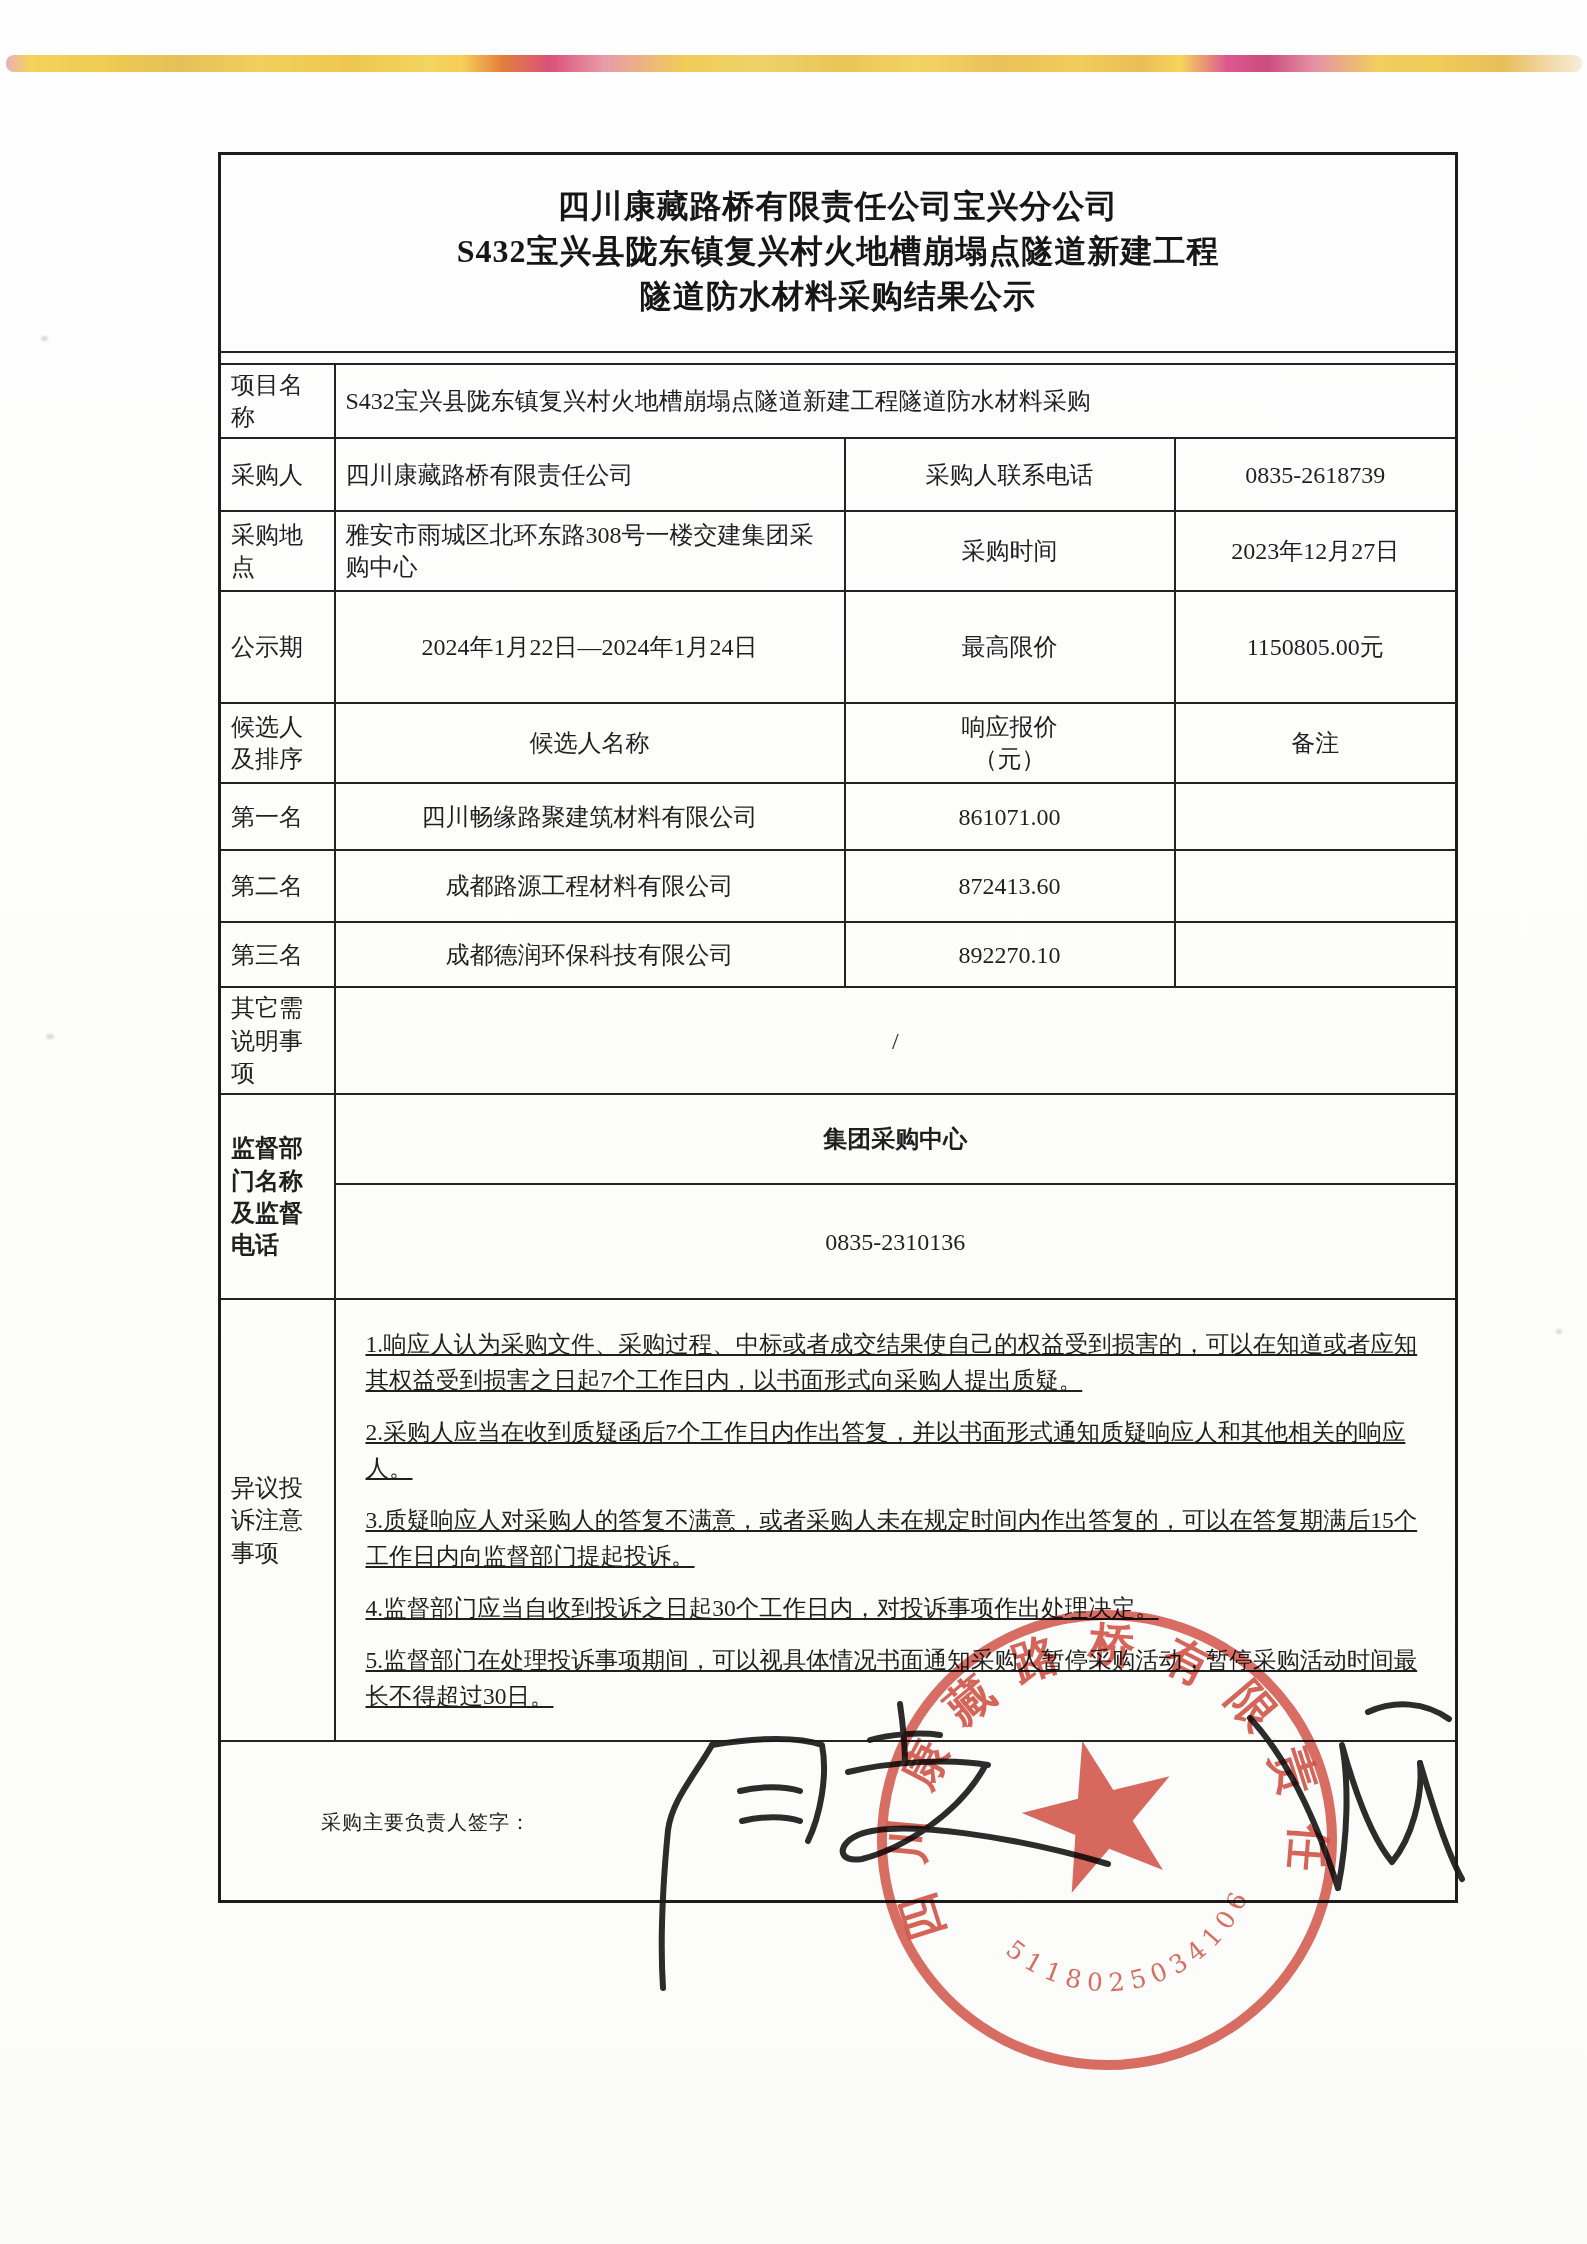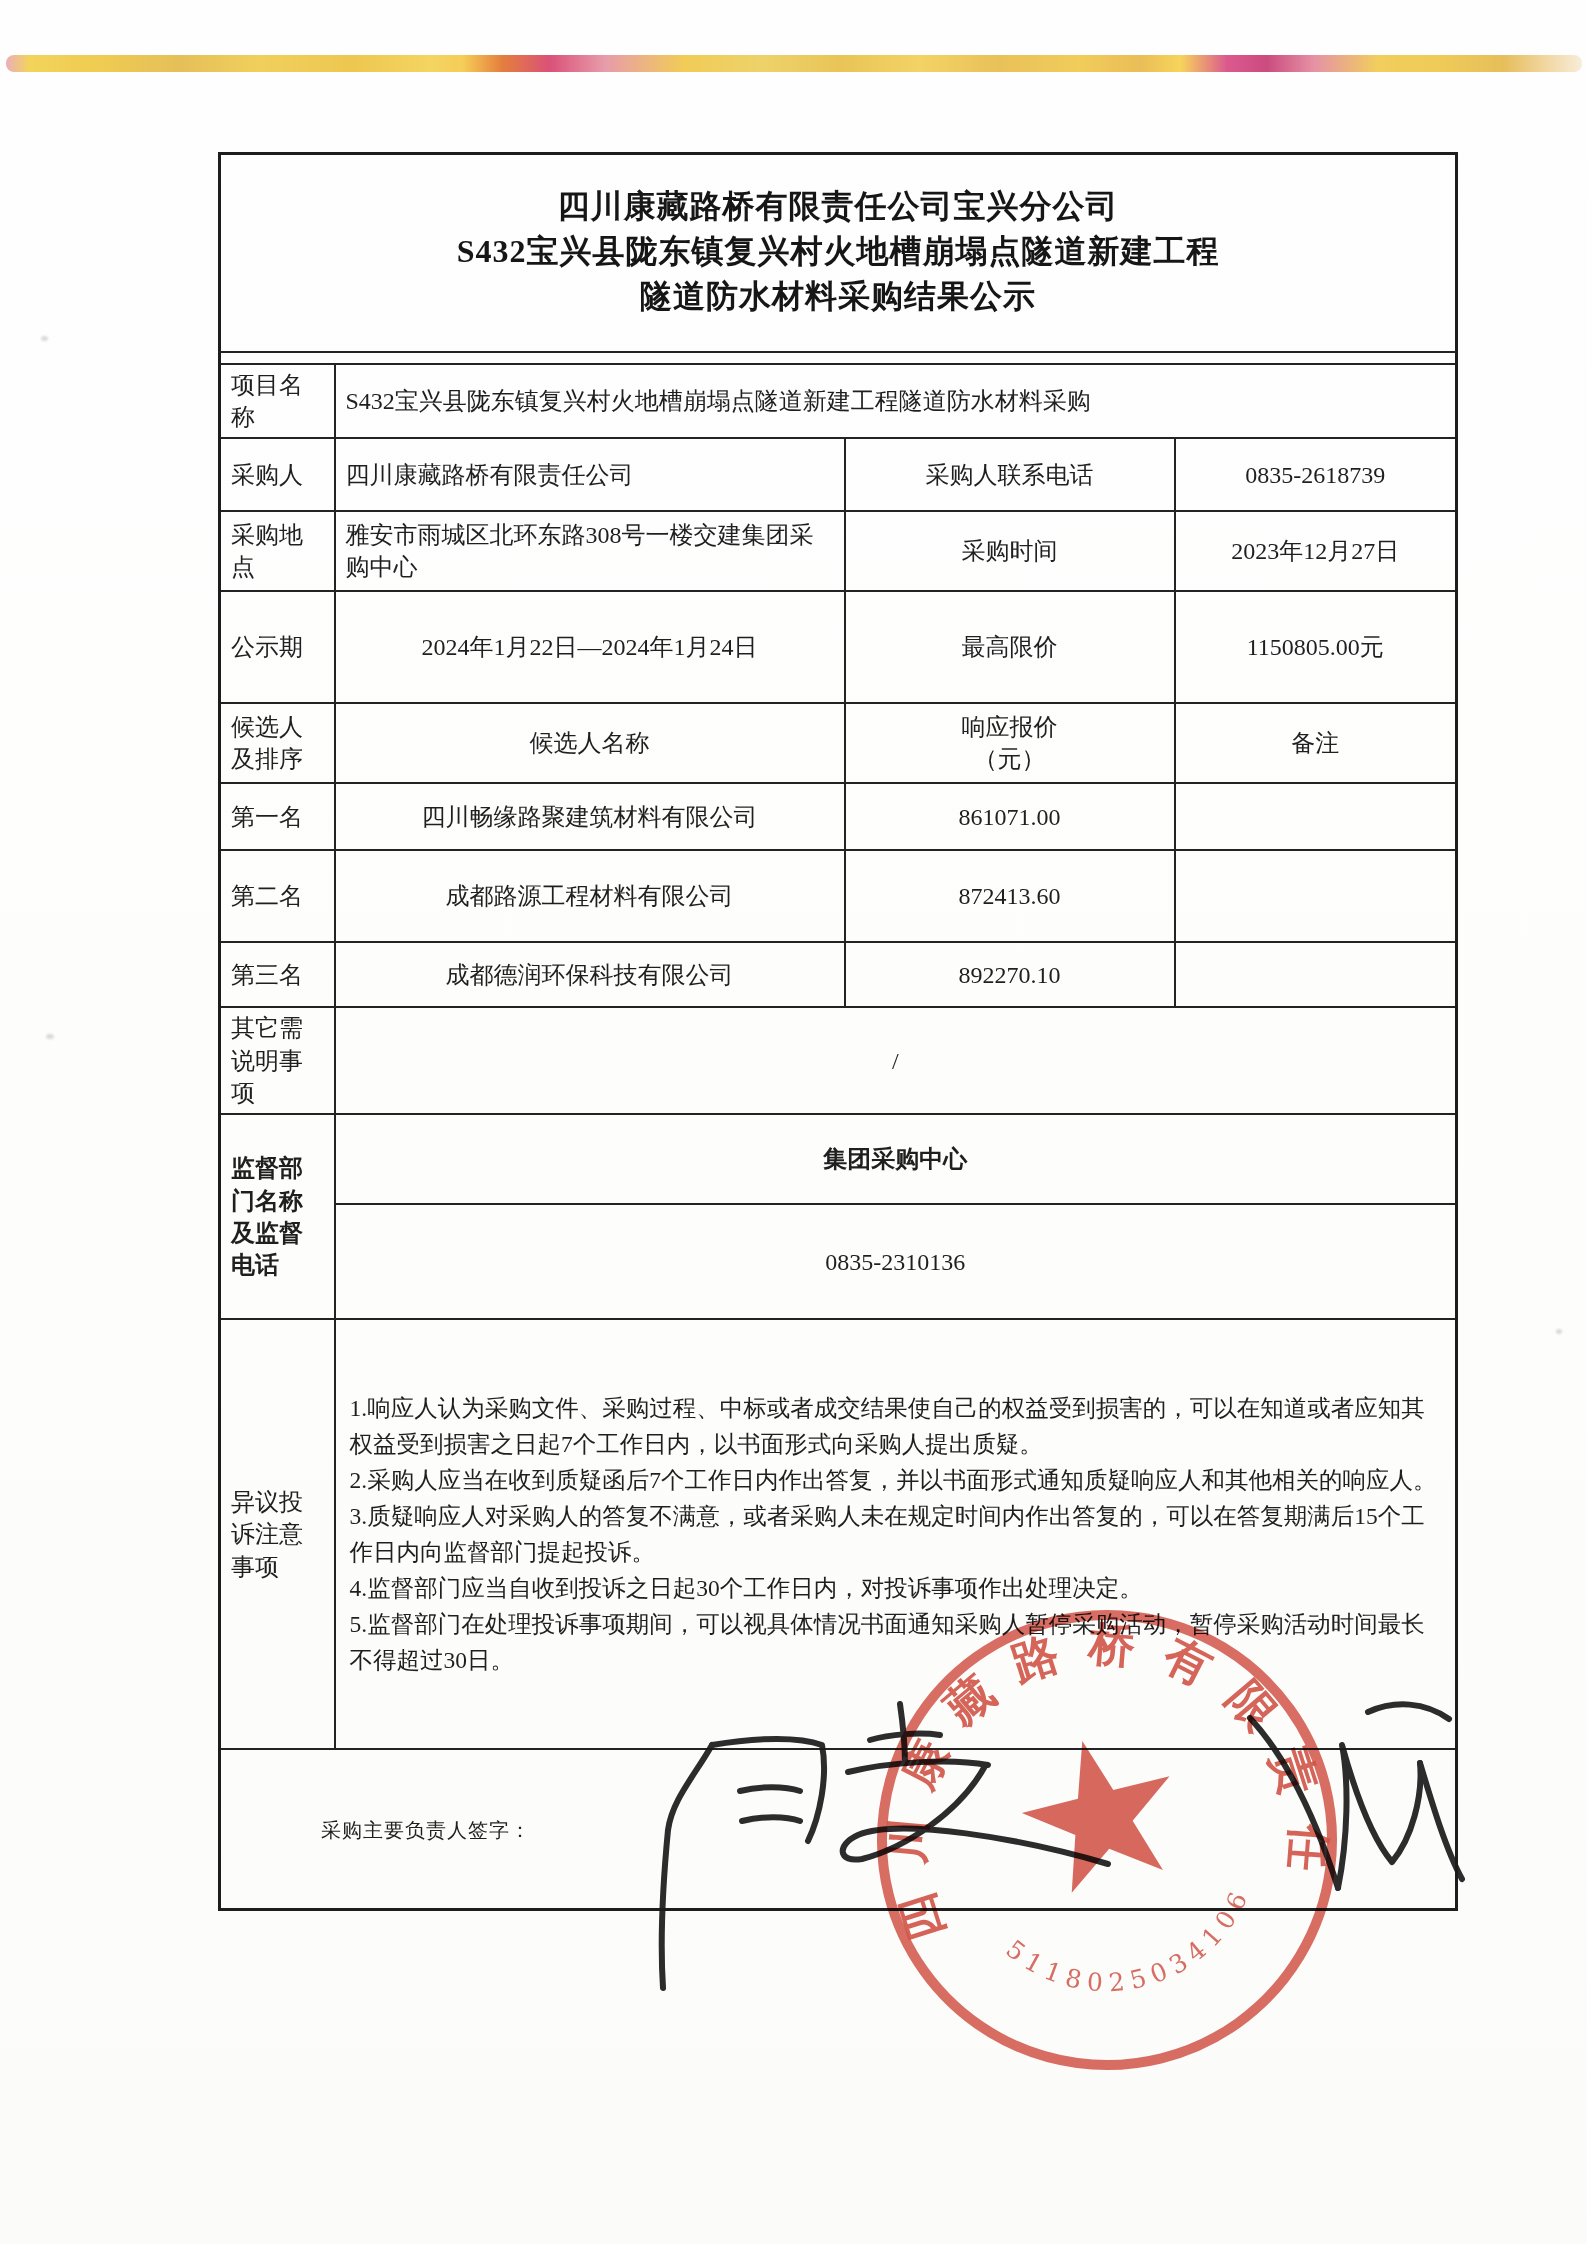--- a/index.html
+++ b/index.html
@@ -51,27 +51,27 @@
   .title-cell:after{ 
     content:"";position:absolute;left:-2px;right:-2px;bottom:10px;
     border-bottom:2px solid #232323;
   }
   .title-line{
     text-align:center;font-weight:bold;font-size:32px;line-height:45px;
     letter-spacing:1px;color:#161616;
   }
   .prewrap{white-space:pre-line;}
   .obj-cell{padding:10px 14px !important;}
-  .obj-cell p{margin:0;font-size:23.5px;line-height:36px;text-align:left;}
+  .obj-cell p{margin:16px;font-size:23.5px;line-height:36px;text-align:left;text-decoration:underline;}
   .sign-cell{position:relative;padding:0 0 0 100px !important;height:100%;}
   .sign-label{font-size:20px;letter-spacing:1px;}
   
   tr.rh-title{height:210px;} tr.rh1{height:59px;} tr.rh2{height:73px;}
   tr.rh3{height:80px;} tr.rh4{height:112px;} tr.rh5{height:80px;}
-  tr.rh6{height:67px;} tr.rh7{height:92px;} tr.rh8{height:65px;}
+  tr.rh6{height:67px;} tr.rh7{height:72px;} tr.rh8{height:65px;}
   tr.rh9{height:97px;} tr.rh10{height:90px;font-weight:bold;} tr.rh11{height:115px;}
   tr.rh12{height:430px;} tr.rh13{height:160px;}
 
   .ink-overlay,.seal-overlay{position:absolute;left:0;top:0;pointer-events:none;}
   .ink-overlay{width:1587px;height:2244px;}
   .seal-overlay{left:852px;top:1540px;width:510px;height:600px;opacity:.9;mix-blend-mode:multiply;}
 </style>
 </head>
 <body>
 

